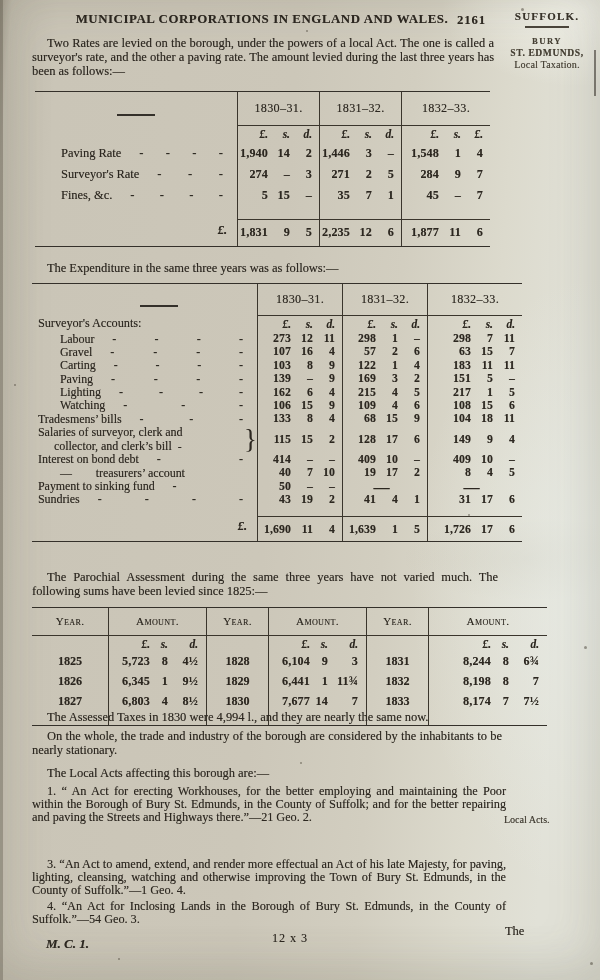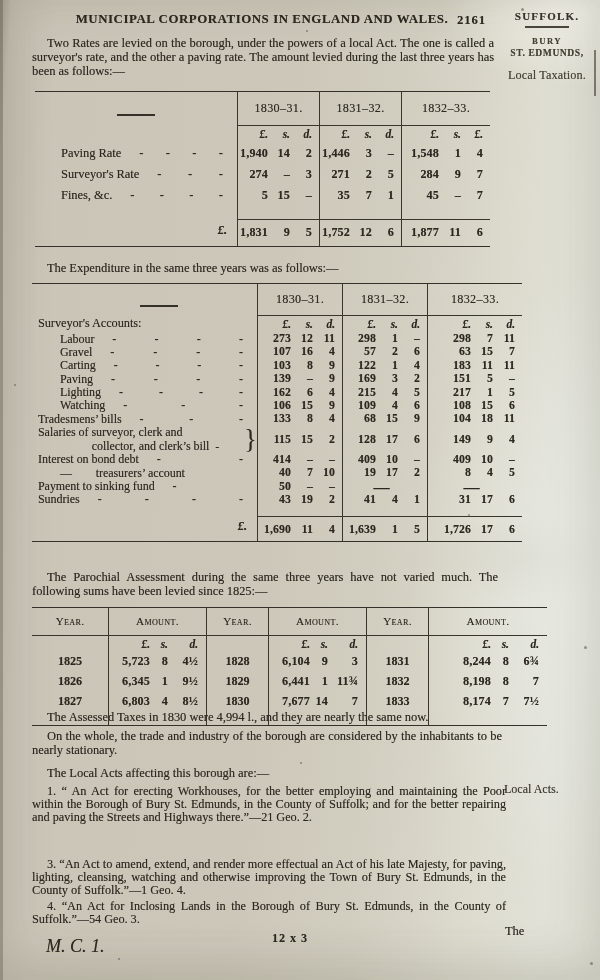--- a/index.html
+++ b/index.html
@@ -21,22 +21,22 @@
   .titlebar{position:relative;height:18px;}
   .title{position:absolute;left:230px;transform:translateX(-50%);white-space:nowrap;
     font-weight:bold;font-size:12.8px;letter-spacing:.6px;}
   .pagenum{position:absolute;left:425px;top:1px;font-weight:bold;font-size:12.5px;letter-spacing:1px;}
 
   .sidebar{position:absolute;left:503px;top:10px;width:88px;text-align:center;color:#453f33;}
   .county{font-weight:bold;font-size:11px;letter-spacing:1.2px;color:#38332a;}
   .county-rule{width:44px;height:1.6px;background:#4a443a;margin:4px auto 8px auto;}
   .place1{font-weight:bold;font-size:8.5px;letter-spacing:1.5px;}
   .place2{font-weight:bold;font-size:9.5px;letter-spacing:.6px;margin-top:2px;}
-  .subject{font-size:12px;margin-top:10px;letter-spacing:.2px;}
-  .margin-localacts{position:absolute;left:504px;top:782px;font-size:12px;color:#3f3a30;}
+  .subject{font-size:10px;margin-top:1px;letter-spacing:.2px;}
+  .margin-localacts{position:absolute;left:504px;top:814px;font-size:10px;color:#3f3a30;}
   .edge-line{position:absolute;left:594px;top:50px;width:2px;height:46px;background:rgba(45,40,33,.55);}
 
   .para{font-size:12.4px;line-height:14.2px;text-align:justify;margin:0;}
   .ind{text-indent:15px;}
   .intro{margin-top:6px;width:462px;}
 
   
   .vr{border-left:1.1px solid #3a352c;}
   .yearhead{display:flex;align-items:center;justify-content:center;
     font-weight:normal;font-size:12px;letter-spacing:.4px;border-bottom:1.1px solid #3a352c;}
@@ -74,21 +74,21 @@
   #exp-table .h-cur{height:16px;}
   #exp-table .h-row{height:13.4px;}
   #exp-table .h-two{height:27px;}
   #exp-table .h-sp{height:10px;}
   #exp-table .h-tot{height:24px;}
   #exp-table .lab{font-size:11.9px;padding-left:28px;position:relative;}
   #exp-table .lab.noind{padding-left:6px;}
   #exp-table .vp,#exp-table .vs,#exp-table .vd{font-size:11.6px;}
   #exp-table .seclab{font-size:12.2px;padding-left:6px;}
   .brace{position:absolute;right:0px;top:-2px;font-size:27px;font-weight:400;transform:scaleY(1.05);text-shadow:none;}
-  .l2{padding-left:16px;justify-content:center;}
+  .l2{padding-left:16px;}
 
   
   .par-intro{margin-top:28px;width:466px;}
   #par-table{display:grid;grid-template-columns:76px 98px 62px 98px 62px 119px;width:515px;
     margin:8px 0 0 0;border-top:1.3px solid #34302a;border-bottom:1.5px solid #34302a;}
   #par-table .ph{display:flex;align-items:center;justify-content:center;font-variant:small-caps;
     font-size:11px;letter-spacing:.4px;height:27px;border-bottom:1.1px solid #3a352c;}
   #par-table .h-cur{height:16px;}
   #par-table .h-row{height:20px;}
   #par-table .h-pad{height:13px;}
@@ -99,22 +99,22 @@
   .abs{position:absolute;left:32px;}
   .acts{font-size:12.2px;line-height:12.9px;width:474px;text-align:justify;}
   .assessed{top:710px;width:470px;}
   .trade{top:729px;width:470px;}
   .acts-intro{top:766px;width:470px;}
   .act1{top:785px;}
   .act2{top:827px;}
   .act3{top:858px;}
   .act4{top:900px;}
 
-  .footer-sig{position:absolute;left:46px;top:936px;font-style:italic;font-weight:normal;font-size:18px;}
-  .footer-center{position:absolute;left:272px;top:931px;font-weight:bold;font-size:12px;letter-spacing:1px;}
+  .footer-sig{position:absolute;left:46px;top:936px;font-style:italic;font-weight:bold;font-size:13px;}
+  .footer-center{position:absolute;left:272px;top:931px;font-weight:normal;font-size:12px;letter-spacing:1px;}
   .footer-catch{position:absolute;left:505px;top:924px;font-size:12.4px;}
 
   .speck{position:absolute;border-radius:50%;background:rgba(55,48,38,.45);}
 </style>
 </head>
 <body>
 
 <div class="page">
 
   <div class="sidebar">
@@ -241,21 +241,21 @@
         <div class="vr h-sp"></div>
         <div class="lab totlab h-tot">
           <span class="pound">£.</span>
         </div>
         <div class="amt vr h-tot tot">
           <span class="vp">1,831</span>
           <span class="vs">9</span>
           <span class="vd">5</span>
         </div>
         <div class="amt vr h-tot tot">
-          <span class="vp">1,752</span>
+          <span class="vp">2,235</span>
           <span class="vs">12</span>
           <span class="vd">6</span>
         </div>
         <div class="amt vr h-tot tot">
           <span class="vp">1,877</span>
           <span class="vs">11</span>
           <span class="vd">6</span>
         </div>
       </div>
 

